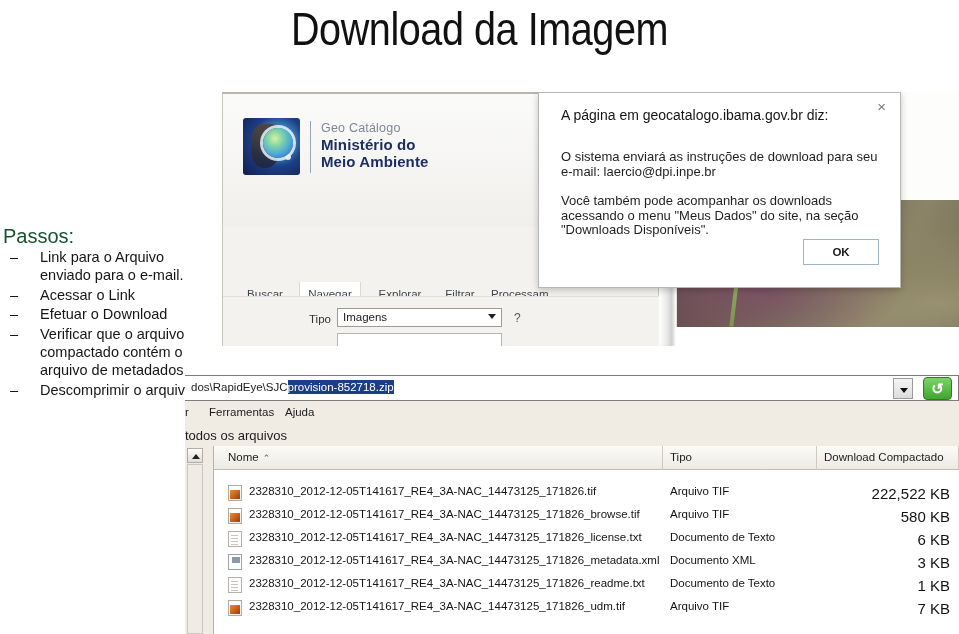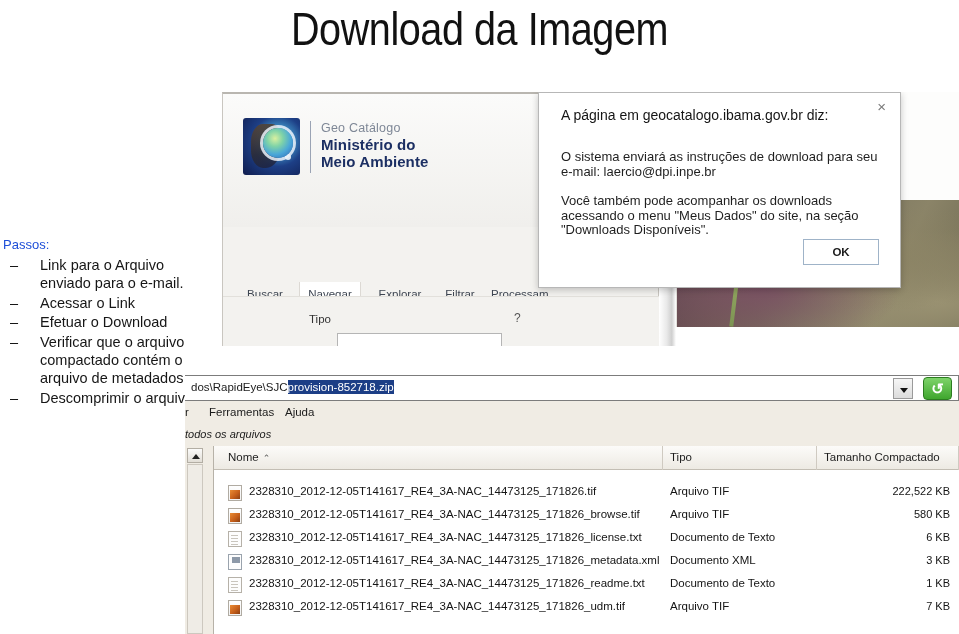--- a/index.html
+++ b/index.html
@@ -32,25 +32,24 @@
   }
 
   
   .steps {
     position: absolute;
     left: 3px; top: 227px;
     width: 196px;
     color: #161616;
   }
   .steps-heading {
-    font-size: 13px;
+    font-size: 20px;
     line-height: 19px;
     margin-bottom: 2px;
-    color: #1d4ed8;
-    margin-top: 8px;
+    color: #14532d;
   }
   .step-item {
     position: relative;
     padding-left: 37px;
     font-size: 14.5px;
     line-height: 18.4px;
     margin-bottom: 1px;
     color: #161616;
   }
   .step-dash {
@@ -283,21 +282,21 @@
   }
   .menuRow {
     position:absolute; left:0; top:27px; width:774px; height:22px;
     background:#f0ece4;
   }
   .menuItem { position:absolute; top:4px; font-size:11.5px; color:#1b1b1b; }
   .subRow {
     position:absolute; left:0; top:49px; width:774px; height:22px;
     background:#f0ece4;
   }
-  .subText { position:absolute; left:0px; top:4px; font-size:11px; color:#1b1b1b;font-style:italic; }
+  .subText { position:absolute; left:0px; top:4px; font-size:13px; color:#1b1b1b; }
 
   .scrollCol {
     position:absolute; left:0; top:71px; width:28px; height:188px;
     background:#f0ece4;
   }
   .scrollUp {
     position:absolute; left:2px; top:2px; width:16px; height:15px;
     background: linear-gradient(180deg,#fbfbfa,#e2ded6);
     border:1px solid #b3aea4;
   }
@@ -362,21 +361,21 @@
   .fName {
     position:absolute; left:35px; top:4px;
     font-size:11.5px; color:#141414; white-space:nowrap;
   }
   .fType {
     position:absolute; left:456px; top:4px;
     font-size:11.5px; color:#141414; white-space:nowrap;
   }
   .fSize {
     position:absolute; right:10px; top:4px;
-    font-size:11px; color:#141414; white-space:nowrap;
+    font-size:15px; color:#141414; white-space:nowrap;
   }
 
   
   .modal {
     position:absolute;
     left:538px; top:92px;
     width:363px; height:196px;
     background:#ffffff;
     border:1px solid #b7b7b7;
     box-shadow:0 2px 7px rgba(0,0,0,.22);
@@ -458,20 +457,24 @@
         <div class="navTab" style="left:212px;width:50px;text-align:center;">Filtrar</div>
         <div class="navTab" style="left:268px;width:90px;text-align:left;">Processam</div>
       </div>
 
       <div class="buscarBand">
         <div class="buscarBlue">Buscar</div>
       </div>
 
       <div class="filterRow">
         <div class="lblTipo">Tipo</div>
+        <div class="selTipo">
+          <span>Imagens</span>
+          <span class="selArrow"></span>
+        </div>
         <div class="qmark">?</div>
         <div class="selTipo2"></div>
       </div>
     </div>
 
     <div class="mapPanel">
       <div class="mapGutter"></div>
       <div class="mapTopStrip">
         <div class="dlBrasil">wnload Bra</div>
         <div class="circBtn" style="left:12px;">
@@ -527,21 +530,21 @@
     </div>
 
     <div class="listArea">
       <div class="hdrRow">
         <div class="hdrCell" style="left:14px;">
           <span>Nome</span><span class="sortCaret">⌃</span>
         </div>
         <div class="hdrDiv" style="left:448px;"></div>
         <div class="hdrCell" style="left:456px;">Tipo</div>
         <div class="hdrDiv" style="left:602px;"></div>
-        <div class="hdrCell" style="left:610px;">Tamanho Compactado</div>
+        <div class="hdrCell" style="left:610px;">Download Compactado</div>
         <div class="hdrDiv" style="left:744px;"></div>
       </div>
 
       <div class="fileRow" style="top:35px;">
         <div class="fIcon tif"></div>
         <div class="fName">2328310_2012-12-05T141617_RE4_3A-NAC_14473125_171826.tif</div>
         <div class="fType">Arquivo TIF</div>
         <div class="fSize">222,522 KB</div>
       </div>
 

